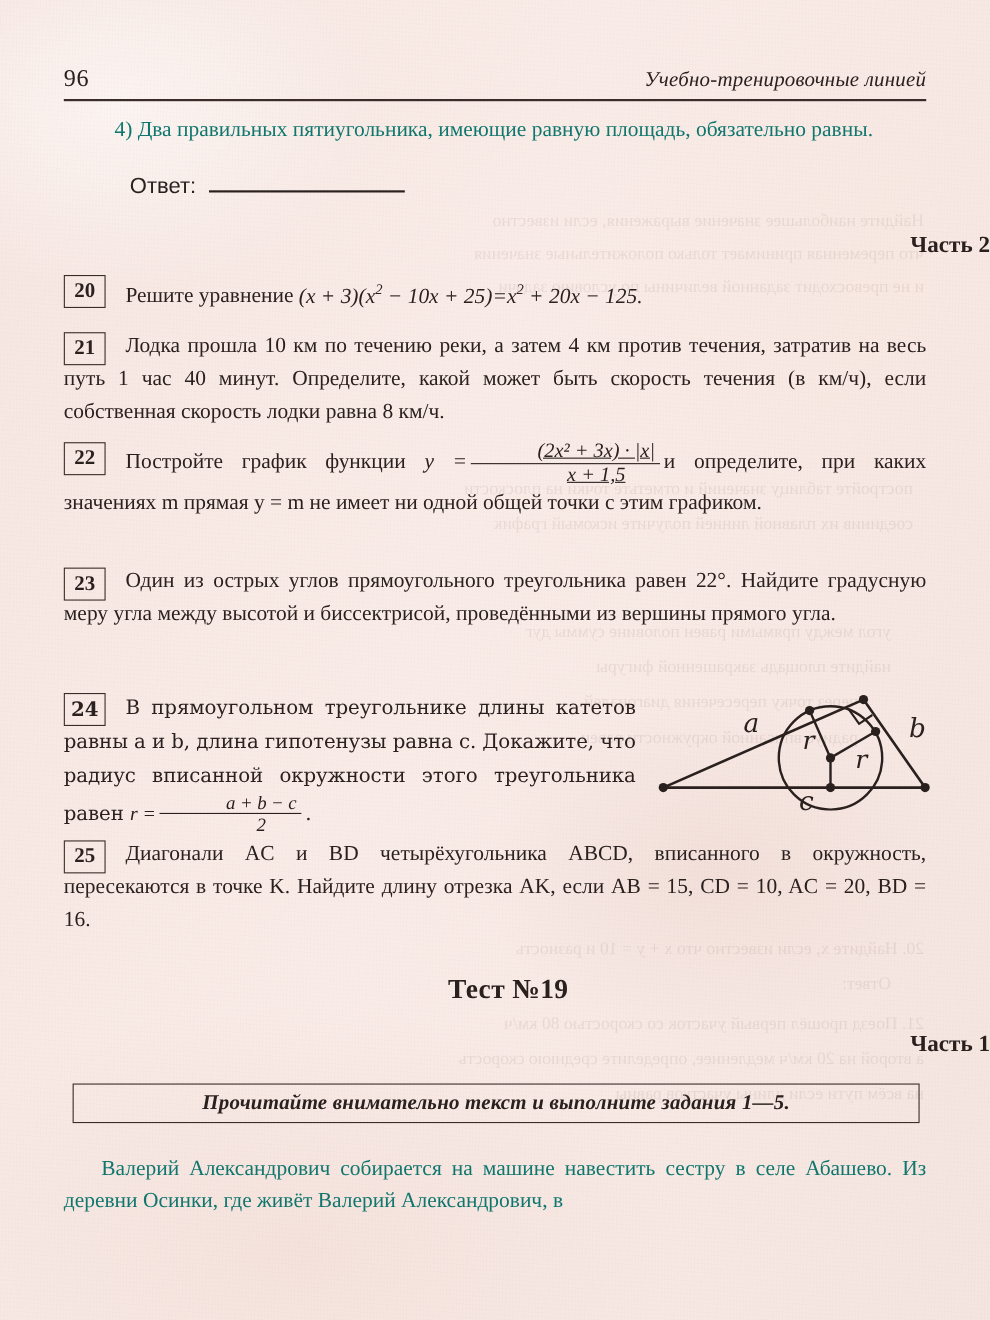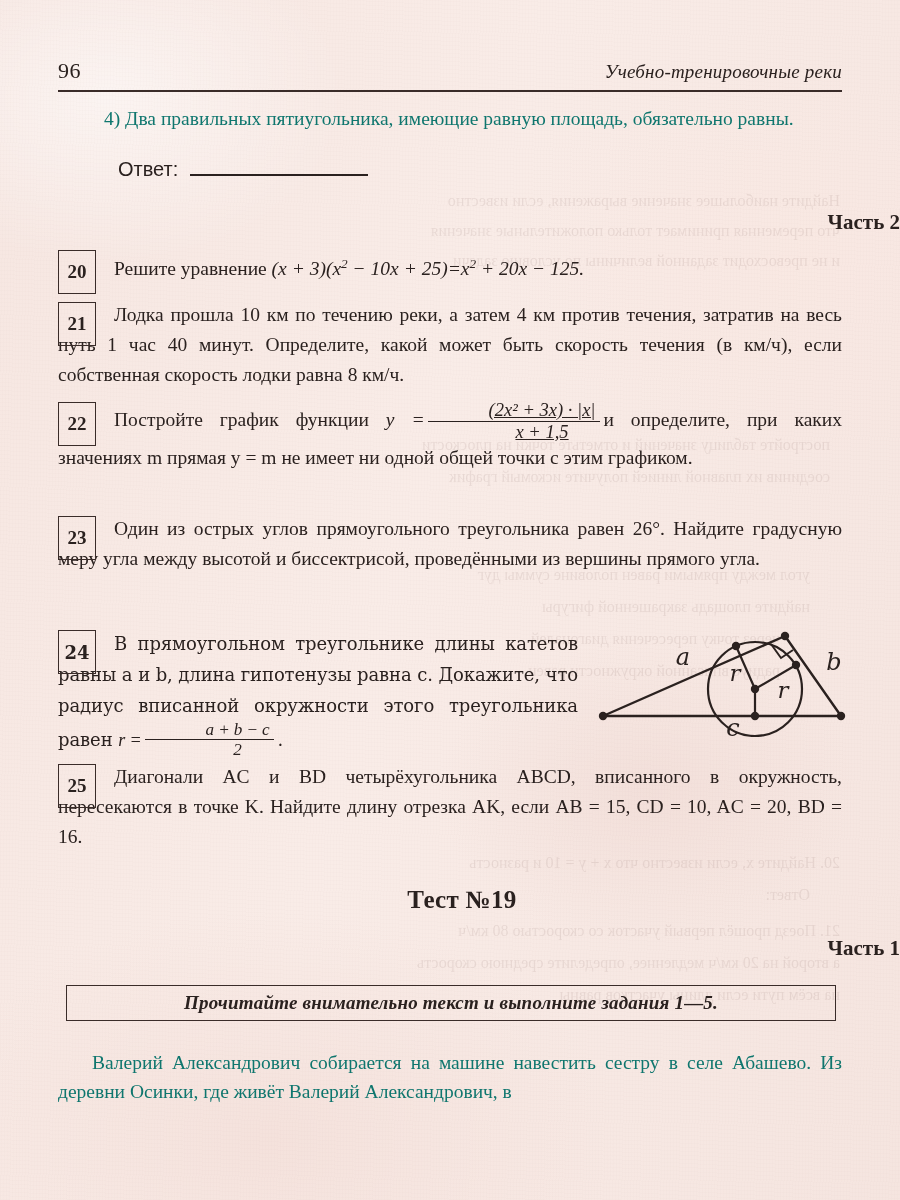--- a/index.html
+++ b/index.html
@@ -140,21 +140,21 @@
     letter-spacing: 0.3px;
   }
 
   
   .prob { position: absolute; }
   .num-box {
     position: absolute;
     left: 0;
     top: 2px;
     width: 38px;
-    height: 44px;
+    height: 30px;
     border: 1.6px solid #3a2c29;
     display: flex;
     align-items: center;
     justify-content: center;
     font-size: 19px;
     font-weight: bold;
     font-family: "Liberation Serif", serif;
     box-sizing: border-box;
   }
   .prob-body {
@@ -239,21 +239,21 @@
     <div style="left:90px; top:880px;">Ответ:</div>
     <div style="left:60px; top:916px;">21. Поезд прошёл первый участок со скоростью 80 км/ч</div>
     <div style="left:60px; top:948px;">а второй на 20 км/ч медленнее, определите среднюю скорость</div>
     <div style="left:60px; top:980px;">на всём пути если длины участков равны</div>
   </div>
 
   <div class="content">
 
     <div class="hdr">
       <span class="hdr-page-no">96</span>
-      <span class="hdr-title">Учебно-тренировочные реки</span>
+      <span class="hdr-title">Учебно-тренировочные линией</span>
     </div>
     <div class="hdr-rule"></div>
 
     <div class="blk item4">4) Два правильных пятиугольника, имеющие равную площадь, обязательно равны.</div>
 
     <div class="answer-row">
       <span>Ответ:</span>
       <span class="answer-line"></span>
     </div>
 
@@ -277,21 +277,21 @@
     <div class="prob p22" style="left:58px; top:400px; width:784px;">
       <div class="num-box">22</div>
       <div class="prob-body">
         <span>Постройте график функции</span>
         <span class="mi">y =</span><span class="frac mi"><span class="fnum">(2x² + 3x) · |x|</span><span class="fden">x + 1,5</span></span><span>и определите, при каких значениях m прямая y = m не имеет ни одной общей точки с этим графиком.</span>
       </div>
     </div>
 
     <div class="prob" style="left:58px; top:514px; width:784px;">
       <div class="num-box">23</div>
-      <div class="prob-body">Один из острых углов прямоугольного треугольника равен 26°. Найдите градусную меру угла между высотой и биссектрисой, проведёнными из вершины прямого угла.</div>
+      <div class="prob-body">Один из острых углов прямоугольного треугольника равен 22°. Найдите градусную меру угла между высотой и биссектрисой, проведёнными из вершины прямого угла.</div>
     </div>
 
     <div class="prob p24" style="left:58px; top:628px; width:520px;">
       <div class="num-box">24</div>
       <div class="prob-body">
         <span>В прямоугольном треугольнике длины катетов равны a и b, длина гипотенузы равна c. Докажите, что радиус вписанной окружности этого треугольника равен</span>
         <span class="mi">r =</span><span class="frac mi"><span class="fnum">a + b − c</span><span class="fden">2</span></span><span>.</span>
       </div>
     </div>
 

